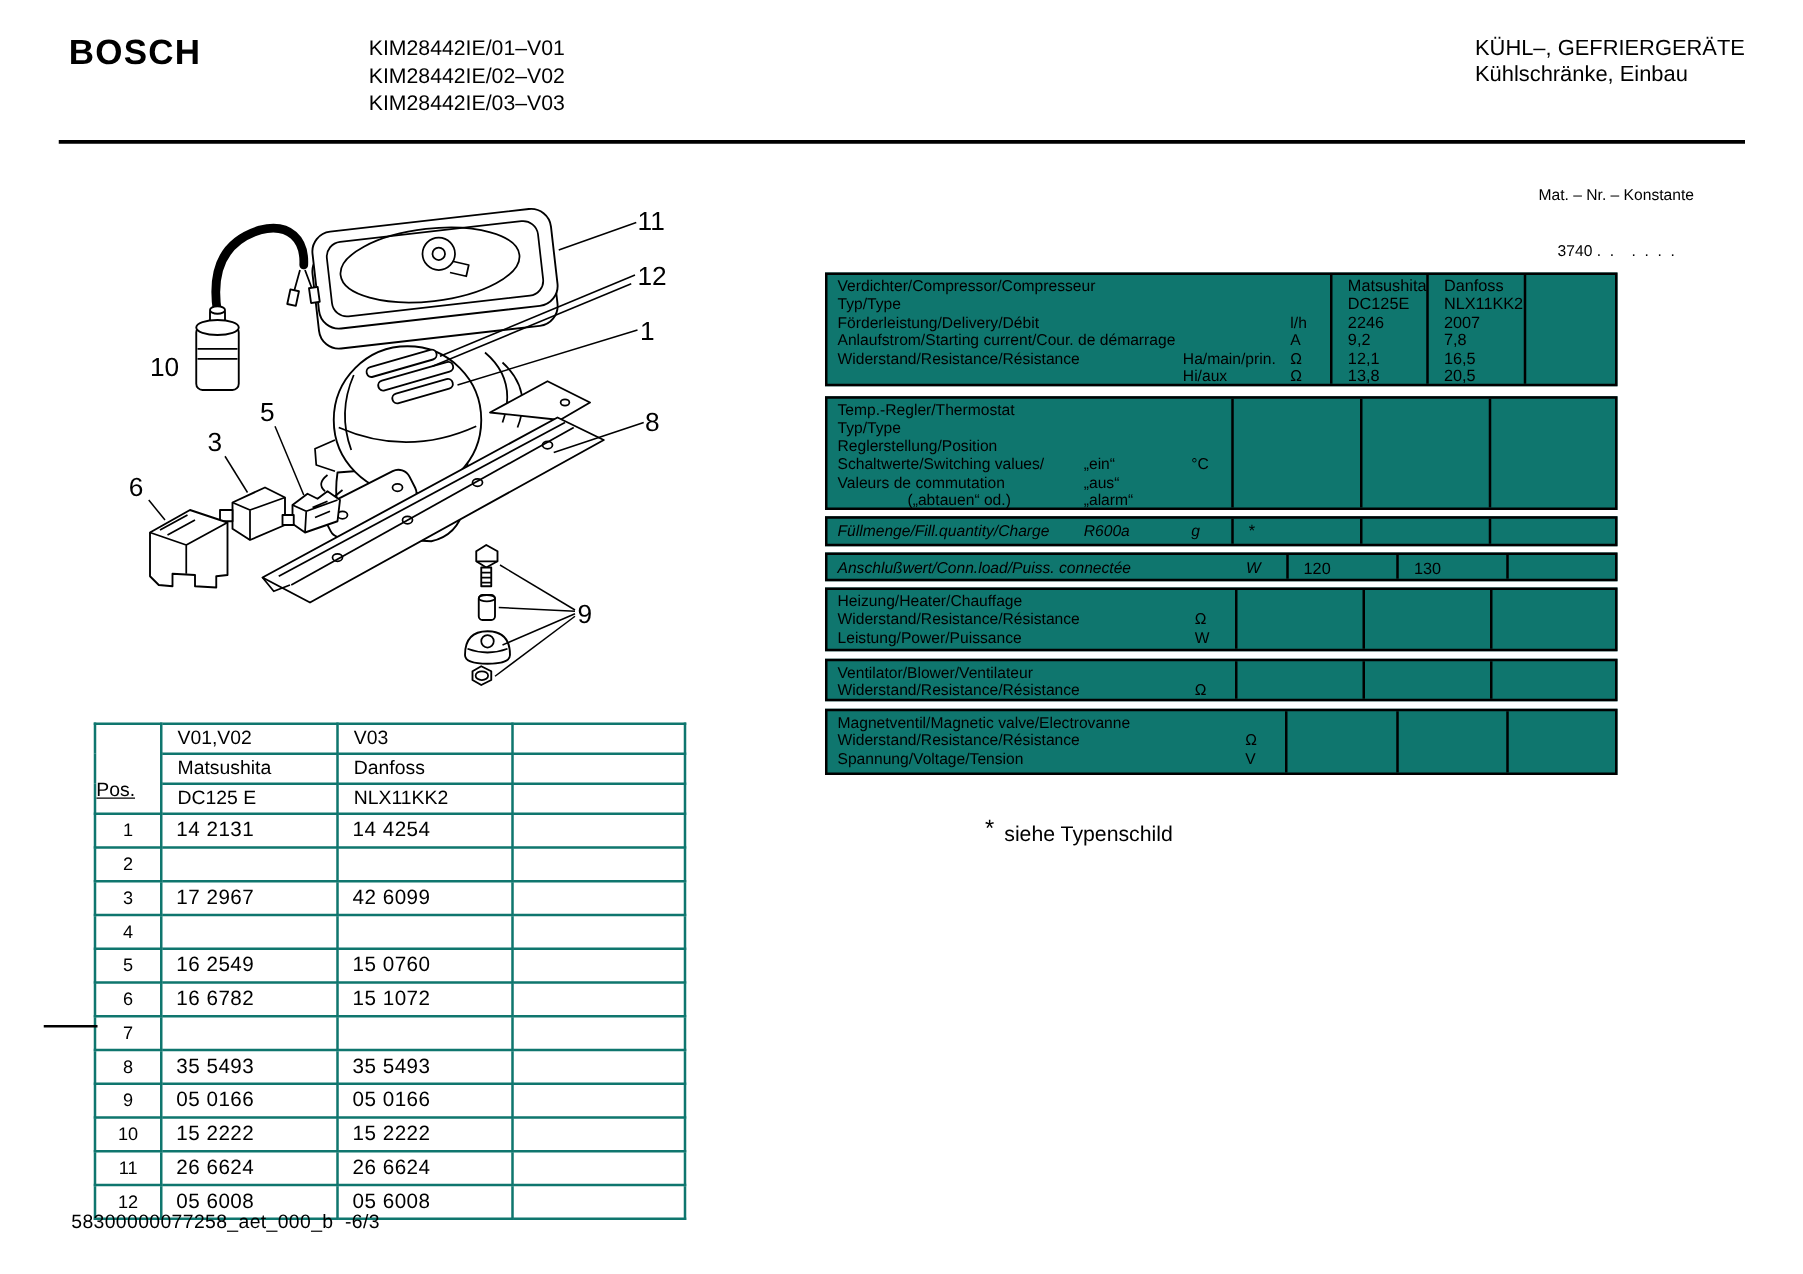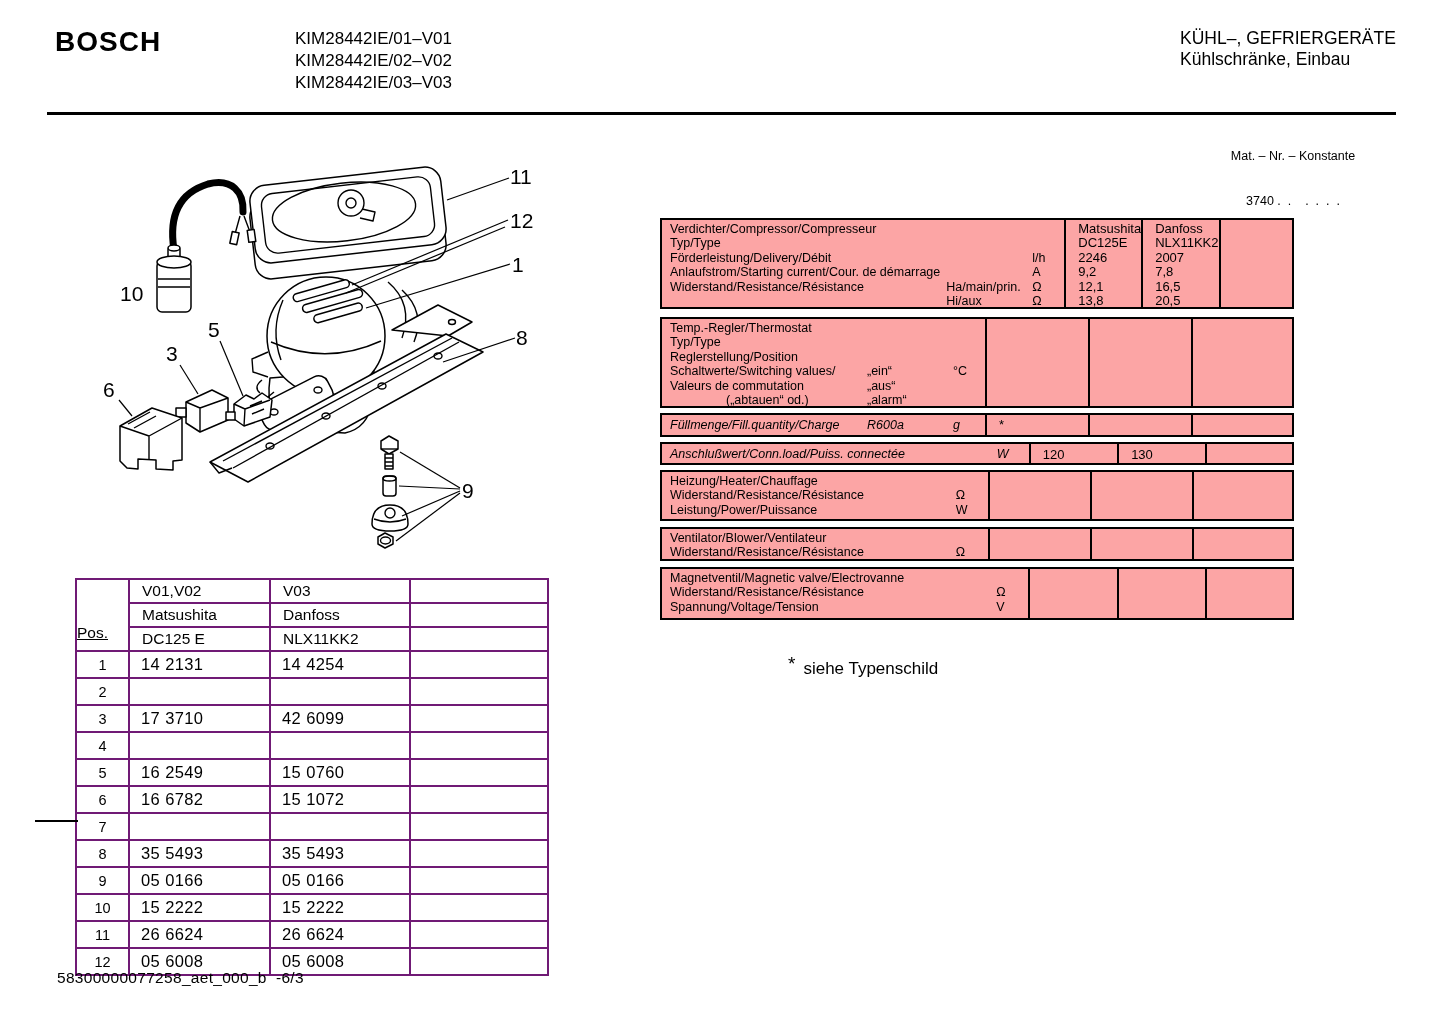--- a/index.html
+++ b/index.html
@@ -13,38 +13,38 @@
   .category{left:1180px;top:28px;font-size:17.5px;line-height:21px;}
   .rule{left:47px;top:112px;width:1349px;height:2.5px;background:#000;}
   .matnr{left:1198px;top:119px;width:190px;text-align:center;font-size:12.5px;
          line-height:15px;white-space:pre;}
   
   .tech{left:660px;top:189px;width:634px;height:436px;}
   .tech-title{position:absolute;left:0;top:0;width:634px;height:23px;
     border:2.5px solid #000;box-sizing:border-box;font-size:14.5px;
     padding:1px 0 0 9px;letter-spacing:.2px;}
   .tb{position:absolute;left:0;width:634px;border:2.5px solid #000;
-      box-sizing:border-box;display:flex;background:#fca5a5;line-height:14.4px;}
+      box-sizing:border-box;display:flex;background:#0f766e;line-height:14.4px;}
   .tb .labels{flex:1;padding:2px 0 0 8px;box-sizing:border-box;}
   .lrow{display:flex;font-size:12.5px;}
   .lrow .lab{flex:1;white-space:nowrap;}
   .lrow .lab.ind{padding-left:56px;}
   .lrow .mid{width:92px;padding-left:6px;box-sizing:border-box;white-space:nowrap;}
   .lrow .unit{width:32px;}
   .vcol{width:103px;border-left:2.5px solid #000;box-sizing:border-box;
         padding:2px 0 0 12px;font-size:13px;}
   .vcol.last{width:101px;}
   .pt1 .labels{padding-top:3px;font-style:italic;}
   
   .footnote{left:788px;top:641px;font-size:17px;margin-top:12px;}
   .footnote .star{font-size:19px;vertical-align:4px;padding-right:8px;}
   .footer{left:57px;top:969px;font-size:15.5px;letter-spacing:.3px;white-space:pre;}
   
   .parts{left:75px;top:578px;border-collapse:collapse;table-layout:fixed;}
-  .parts td{border:2px solid #701a75;padding:0;vertical-align:middle;
+  .parts td{border:2px solid #0f766e;padding:0;vertical-align:middle;
             font-size:15px;overflow:hidden;}
   .parts .hr td{height:22px;}
   .parts .dr td{height:25px;}
   .parts td.pos{width:51px;text-align:center;font-size:14.5px;}
   .parts td.c1{width:127px;}
   .parts td.c2{width:126px;}
   .parts td.c3{width:136px;}
   .parts td.val{font-size:16.5px;letter-spacing:.4px;padding-left:11px;}
   .parts td.hcell{padding-left:12px;font-size:15.5px;}
   .parts td.poslabel{font-size:15.5px;text-align:left;padding-left:0;
@@ -427,21 +427,21 @@
         <td class="c3"></td>
       </tr>
   <tr class="dr">
         <td class="pos">2</td>
         <td class="c1 val"></td>
         <td class="c2 val"></td>
         <td class="c3"></td>
       </tr>
   <tr class="dr">
         <td class="pos">3</td>
-        <td class="c1 val">17 3710</td>
+        <td class="c1 val">17 2967</td>
         <td class="c2 val">42 6099</td>
         <td class="c3"></td>
       </tr>
   <tr class="dr">
         <td class="pos">4</td>
         <td class="c1 val"></td>
         <td class="c2 val"></td>
         <td class="c3"></td>
       </tr>
   <tr class="dr">

